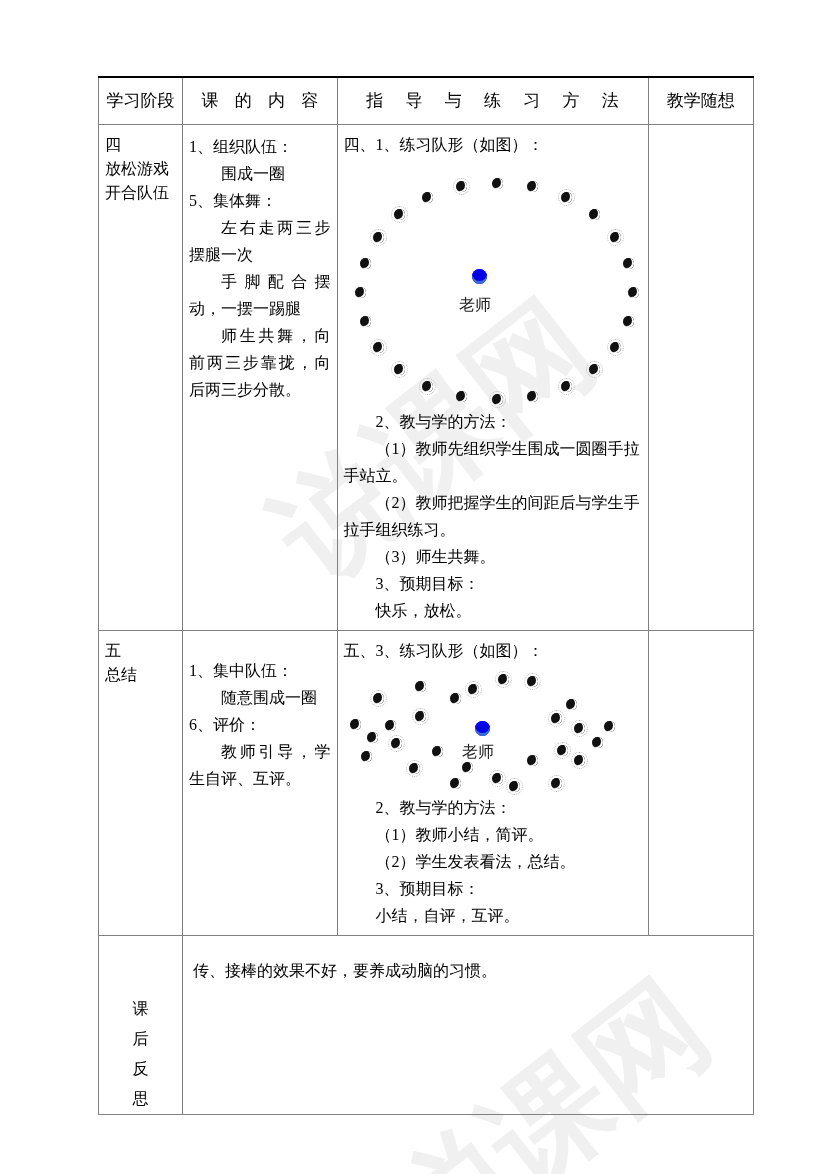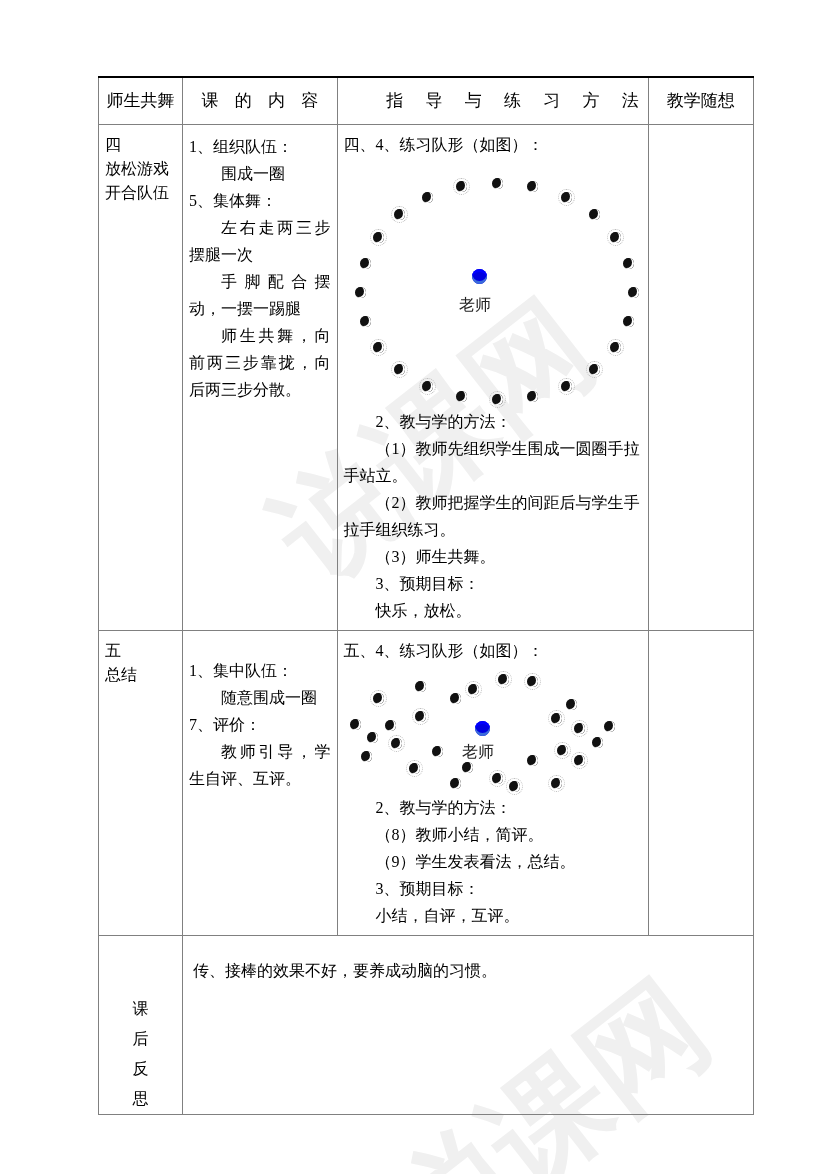--- a/index.html
+++ b/index.html
@@ -56,21 +56,21 @@
 
   .hdr-cell {
     text-align: center;
     font-size: 17px;
     line-height: 46px;
     height: 46px;
     letter-spacing: 0;
     white-space: nowrap;
   }
   .hdr-spaced { letter-spacing: 6px; padding-left: 6px; }
-  .hdr-spaced2 { letter-spacing: 9px; padding-left: 9px; text-align: right; }
+  .hdr-spaced2 { letter-spacing: 9px; padding-left: 9px; }
 
   .cell-pad { padding: 6px 5px 8px 6px; }
 
   .stage {
     font-size: 16px;
     line-height: 24px;
     padding: 8px 4px 4px 6px;
   }
   .stage div { white-space: nowrap; }
 
@@ -144,21 +144,21 @@
 
 <div id="page">
 
   <div class="wm wm-1">说课网</div>
   <div class="wm wm-2">说课网</div>
 
   <table class="sheet">
     <tbody>
         <tr class="top-row">
       <td class="c1">
-        <div class="hdr-cell">师生共舞</div>
+        <div class="hdr-cell">学习阶段</div>
       </td>
       <td class="c2">
         <div class="hdr-cell hdr-spaced">课 的 内 容</div>
       </td>
       <td class="c3">
         <div class="hdr-cell hdr-spaced2">指 导 与 练 习 方 法</div>
       </td>
       <td class="c4">
         <div class="hdr-cell">教学随想</div>
       </td>
@@ -177,21 +177,21 @@
           <p>1、组织队伍：</p>
           <p class="ind1">围成一圈</p>
           <p>5、集体舞：</p>
           <p class="ind1 just">左右走两三步摆腿一次</p>
           <p class="ind1 just">手脚配合摆动，一摆一踢腿</p>
           <p class="ind1 just">师生共舞，向前两三步靠拢，向后两三步分散。</p>
         </div>
       </td>
       <td class="c3">
         <div class="col3">
-          <p>四、4、练习队形（如图）：</p>
+          <p>四、1、练习队形（如图）：</p>
           <div class="diagram diag1" id="diagram-1">
                 <div class="person" style="left: 50%; top: 8%;"></div>
                 <div class="person" style="left: 62%; top: 9.3%;"></div>
                 <div class="person spiky" style="left: 73.5%; top: 13.5%;"></div>
                 <div class="person" style="left: 83%; top: 20.5%;"></div>
                 <div class="person spiky" style="left: 90%; top: 29.5%;"></div>
                 <div class="person" style="left: 94.5%; top: 40%;"></div>
                 <div class="person" style="left: 96%; top: 51.5%;"></div>
                 <div class="person" style="left: 94.5%; top: 63%;"></div>
                 <div class="person spiky" style="left: 90%; top: 73.5%;"></div>
@@ -230,27 +230,27 @@
       <td class="c1">
         <div class="stage">
           <div>五</div>
           <div>总结</div>
         </div>
       </td>
       <td class="c2">
         <div class="body-txt" style="padding-top:26px">
           <p>1、集中队伍：</p>
           <p class="ind1">随意围成一圈</p>
-          <p>7、评价：</p>
+          <p>6、评价：</p>
           <p class="ind1 just">教师引导，学生自评、互评。</p>
         </div>
       </td>
       <td class="c3">
         <div class="col3">
-          <p>五、4、练习队形（如图）：</p>
+          <p>五、3、练习队形（如图）：</p>
           <div class="diagram diag2" id="diagram-2">
                 <div class="person" style="left: 24%; top: 13%;"></div>
                 <div class="person spiky" style="left: 42%; top: 15%;"></div>
                 <div class="person spiky" style="left: 52%; top: 8%;"></div>
                 <div class="person spiky" style="left: 62%; top: 9%;"></div>
                 <div class="person" style="left: 36%; top: 22%;"></div>
                 <div class="person spiky" style="left: 10%; top: 22%;"></div>
                 <div class="person" style="left: 75%; top: 27%;"></div>
                 <div class="person spiky" style="left: 24%; top: 36%;"></div>
                 <div class="person spiky" style="left: 70%; top: 38%;"></div>
@@ -269,22 +269,22 @@
                 <div class="person" style="left: 36%; top: 88%;"></div>
                 <div class="person spiky" style="left: 50%; top: 84%;"></div>
                 <div class="person spiky" style="left: 56%; top: 90%;"></div>
                 <div class="person spiky" style="left: 70%; top: 88%;"></div>
                 <div class="person spiky" style="left: 78%; top: 70%;"></div>
                 <div class="person" style="left: 8%; top: 52%;"></div>
                 <div class="teacher" style="left: 44.5%; top: 44%;"></div>
                 <div class="teacher-label" style="left: 40%; top: 57%;">老师</div>
               </div>
           <p class="ind1">2、教与学的方法：</p>
-          <p class="ind1">（8）教师小结，简评。</p>
-          <p class="ind1">（9）学生发表看法，总结。</p>
+          <p class="ind1">（1）教师小结，简评。</p>
+          <p class="ind1">（2）学生发表看法，总结。</p>
           <p class="ind1">3、预期目标：</p>
           <p class="ind1">小结，自评，互评。</p>
         </div>
       </td>
       <td class="c4">
         <div class="cell-pad"></div>
       </td>
     </tr>
 
     <tr>

